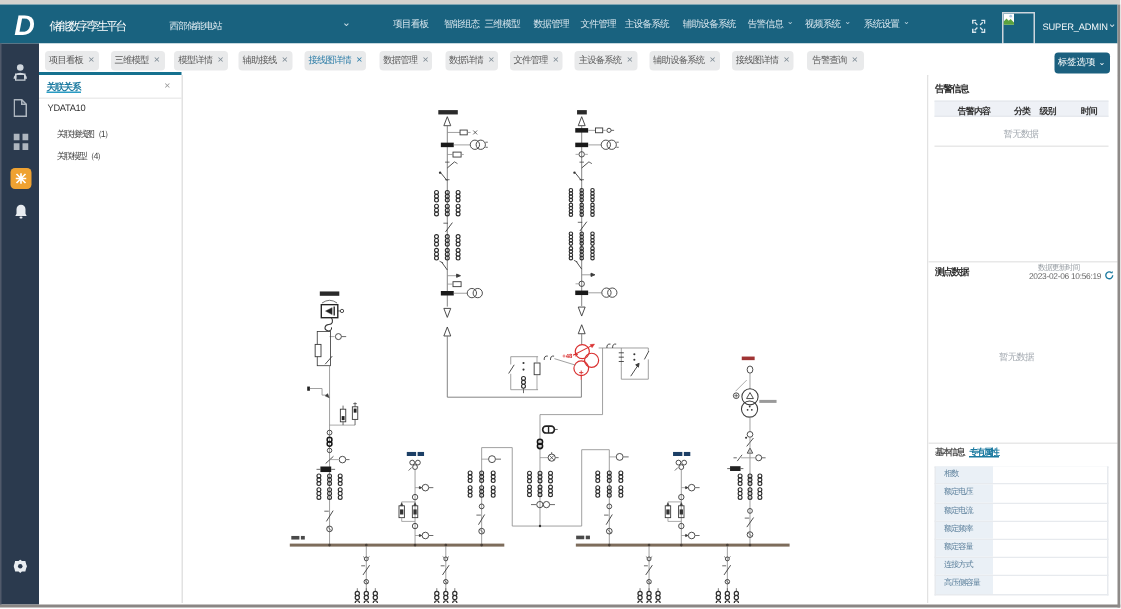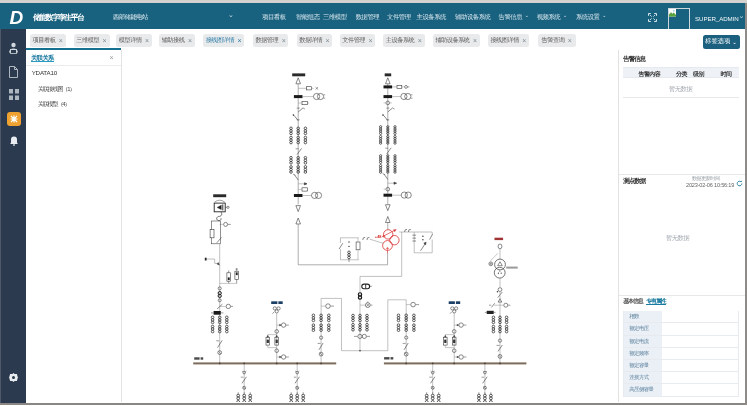--- a/index.html
+++ b/index.html
@@ -18,21 +18,21 @@
 </style></head>
 <body>
 <div id="stage">
 
 <div class="abs" style="left:0;top:0;width:747px;height:3px;background:#d4d2ce"></div>
 
 <div class="abs" style="left:0;top:3px;width:745px;height:26.3px;background:#19627f"></div>
 
 <div class="abs" style="left:9.5px;top:6.6px;color:#fff;font-size:19px;font-weight:bold;font-style:italic;font-family:'Liberation Sans',sans-serif">D</div>
 
-<div class="abs" style="left:33px;top:11.8px;color:#fff;font-size:7.8px;font-weight:bold;letter-spacing:-1.5px;white-space:nowrap">储能数字孪生平台</div>
+<div class="abs" style="left:33px;top:11.8px;color:#fff;font-size:7.8px;font-weight:normal;letter-spacing:-1.5px;white-space:nowrap">储能数字孪生平台</div>
 
 <div class="abs" style="left:113px;top:13px;color:#e4eef3;font-size:6.3px;letter-spacing:-0.5px;white-space:nowrap">西部储能电站</div>
 
 <div class="abs" style="left:228px;top:10.5px;color:#cfdfe7;font-size:7px">⌄</div>
 
 <div class="mi" style="left:262.0px">项目看板</div>
 <div class="mi" style="left:296.0px">智能组态</div>
 <div class="mi" style="left:323.0px">三维模型</div>
 <div class="mi" style="left:355.7px">数据管理</div>
 <div class="mi" style="left:387.0px">文件管理</div>

